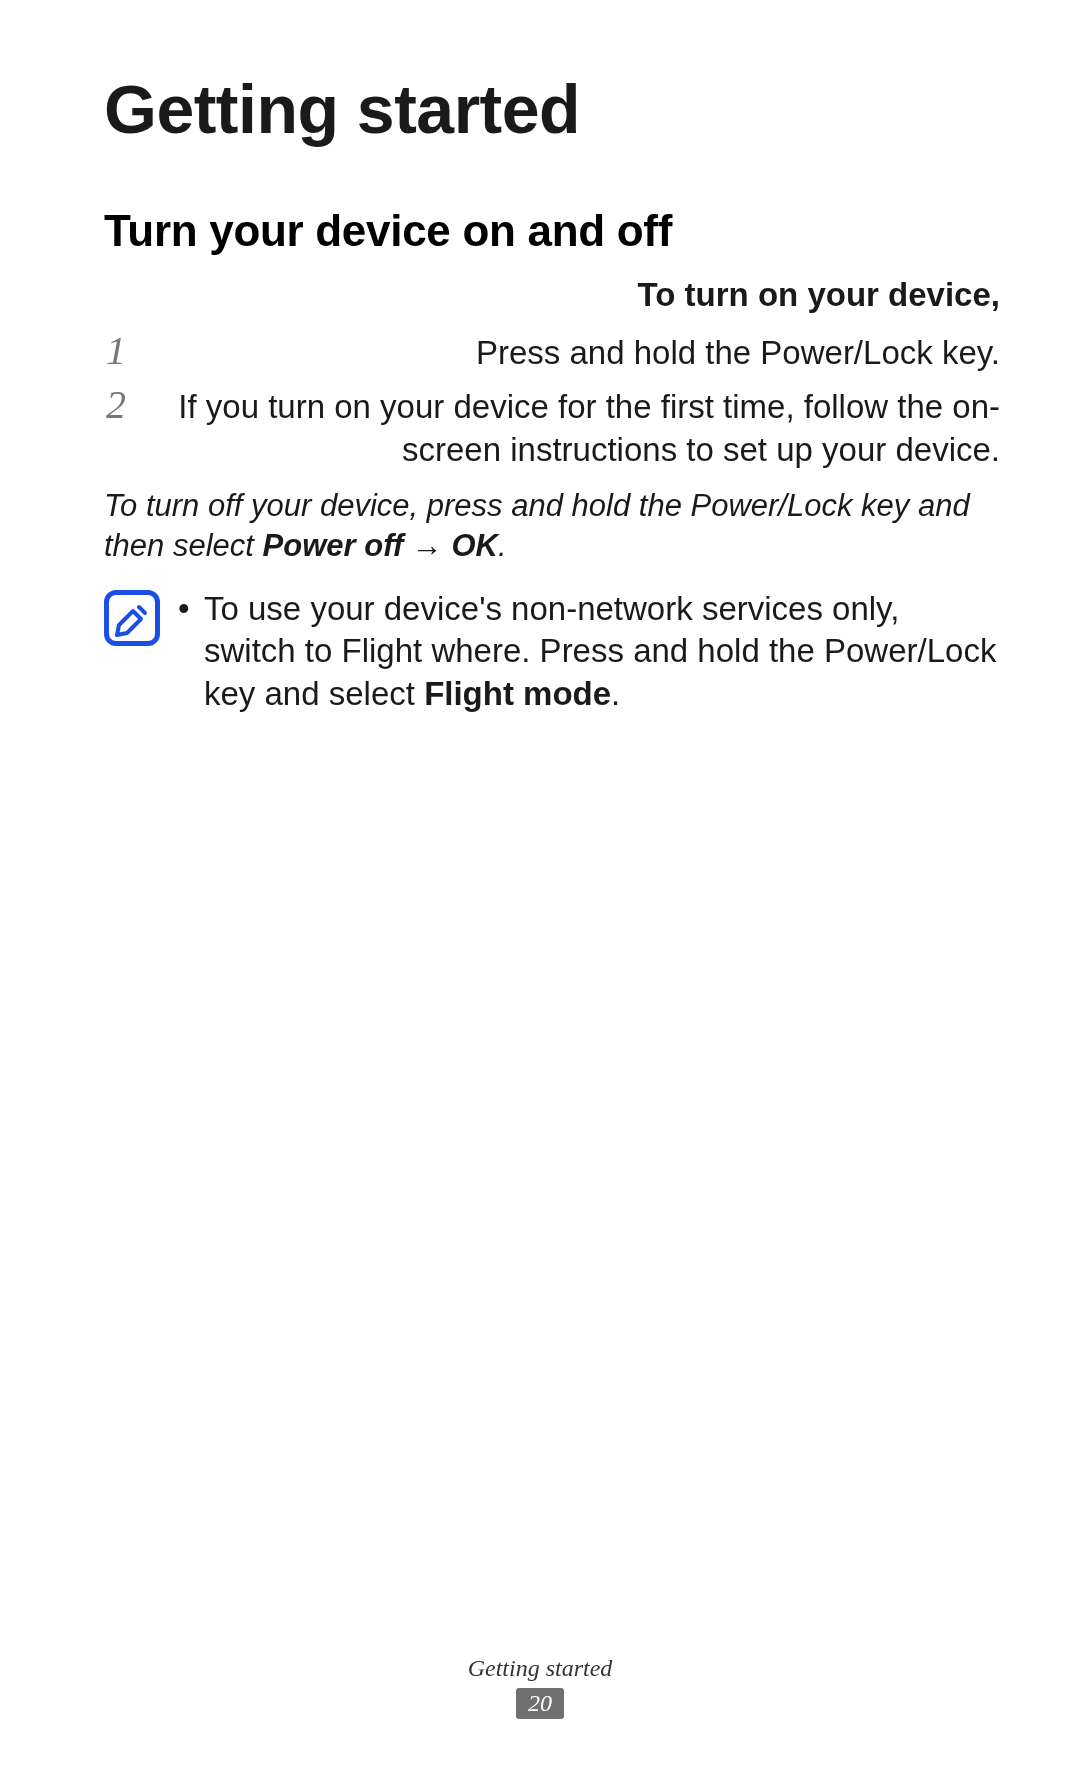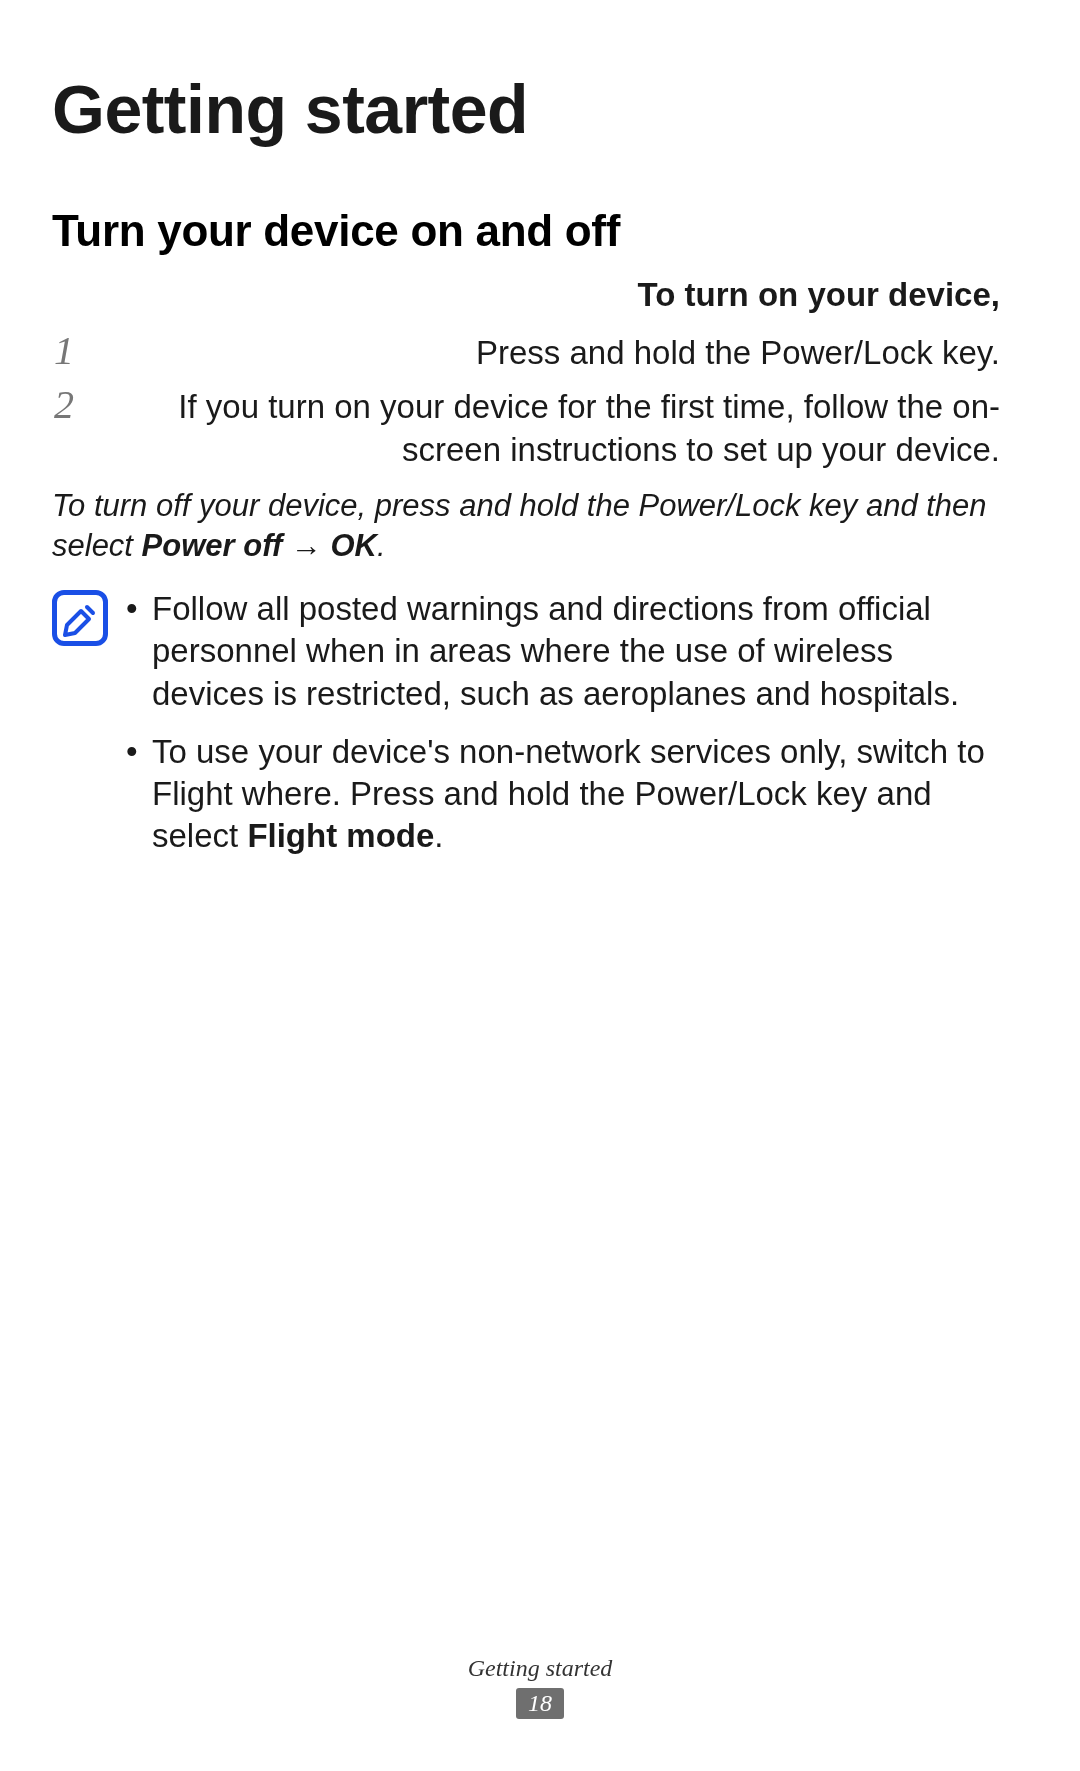--- a/index.html
+++ b/index.html
@@ -1,21 +1,21 @@
 <!DOCTYPE html>
 <html><head>
 <meta charset="utf-8">
 <style>
   * { box-sizing: border-box; margin: 0; padding: 0; }
   html, body { width: 1080px; height: 1771px; background: #fff; font-family: "Myriad Pro", "Segoe UI", "Helvetica Neue", Arial, sans-serif; color: #1a1a1a; }
   .page {
     position: relative;
     width: 1080px;
     height: 1771px;
-    padding: 60px 80px 0 52px;
+    padding: 60px 80px 0 104px;
   }
   .chapter-title {
     font-size: 68px;
     font-weight: 700;
     letter-spacing: -0.5px;
     margin-top: 10px;
     margin-bottom: 58px;
   }
   .section-title {
     color: #000000;
@@ -150,26 +150,23 @@
     <div class="note-icon-wrap">
       <div class="note-icon">
         <svg viewBox="0 0 46 46" width="46" height="46">
           <path d="M10 30 L24 16 L32 24 L18 38 L8 40 Z" fill="none" stroke="#1a4fe6" stroke-width="4" stroke-linejoin="round" stroke-linecap="round"></path>
           <path d="M30 12 L36 18" fill="none" stroke="#1a4fe6" stroke-width="4" stroke-linecap="round"></path>
         </svg>
       </div>
     </div>
     <ul class="note-bullets">
       <li>
-        <span>Follow all posted warnings and directions from official personnel when in areas where the use of wireless devices is restricted, such as aeroplanes and hospitals.</span>
-      </li>
-      <li>
         <span>To use your device's non-network services only, switch to Flight where. Press and hold the Power/Lock key and select </span><span class="bold">Flight mode</span><span>.</span>
       </li>
     </ul>
   </div>
 
   <div class="footer">
     <div class="footer-label">Getting started</div>
-    <div class="page-num">18</div>
+    <div class="page-num">20</div>
   </div>
 
 </div>
 
 </body></html>

